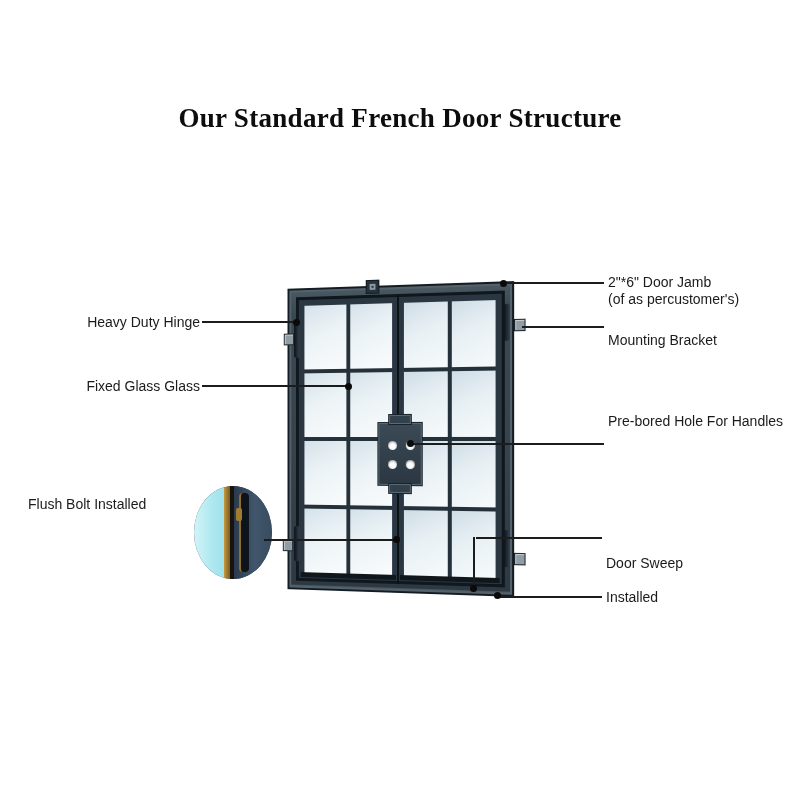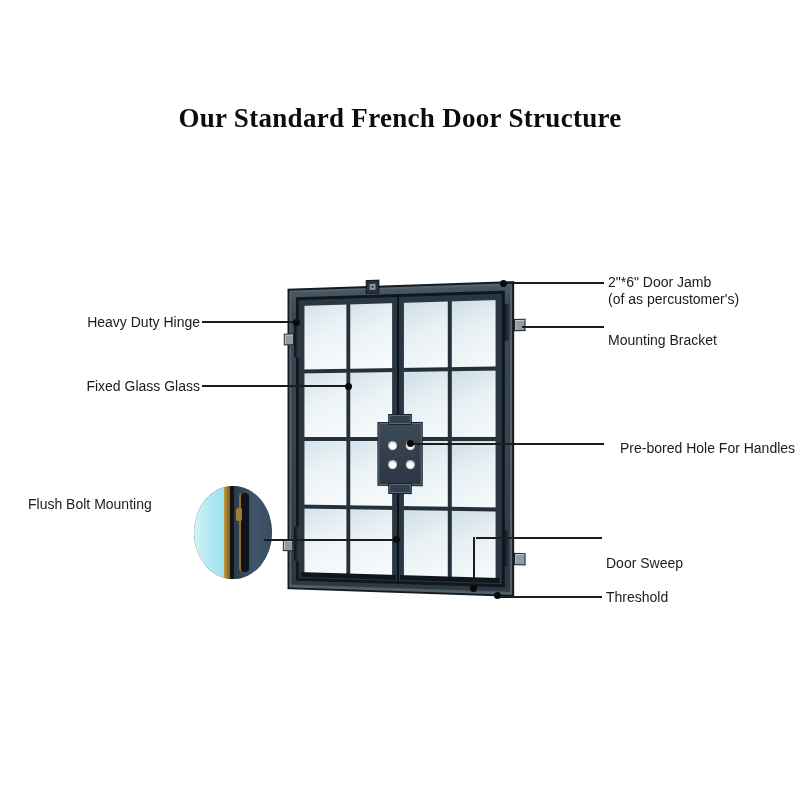--- a/index.html
+++ b/index.html
@@ -149,25 +149,25 @@
   <div class="dot" style="left:393px;top:536px;"></div>
   <div class="dot" style="left:500px;top:280px;"></div>
   <div class="dot" style="left:407px;top:440px;"></div>
   <div class="dot" style="left:470px;top:585px;"></div>
   <div class="dot" style="left:494px;top:592px;"></div>
 
   <div class="cap r" style="right:600px;top:314px;">Heavy Duty Hinge</div>
   <div class="cap r" style="right:600px;top:378px;">Fixed Glass Glass</div>
 
   <div class="cap multi" style="left:28px;top:494px;">
-    <div>Flush Bolt Mounting</div>
+    <div>Flush Bolt Installed</div>
   </div>
 
   <div class="cap" style="left:608px;top:274px;">
     <div>2"*6" Door Jamb</div>
     <div>(of as percustomer's)</div>
   </div>
   <div class="cap" style="left:608px;top:319px;margin-top:13px;">Mounting Bracket</div>
-  <div class="cap" style="left:608px;top:440px;margin-left:12px;">Pre-bored Hole For Handles</div>
+  <div class="cap" style="left:608px;top:413px;">Pre-bored Hole For Handles</div>
   <div class="cap" style="left:606px;top:530px;margin-top:25px;">Door Sweep</div>
-  <div class="cap" style="left:606px;top:589px;">Threshold</div>
+  <div class="cap" style="left:606px;top:589px;">Installed</div>
 
 </div>
 
 </body></html>

